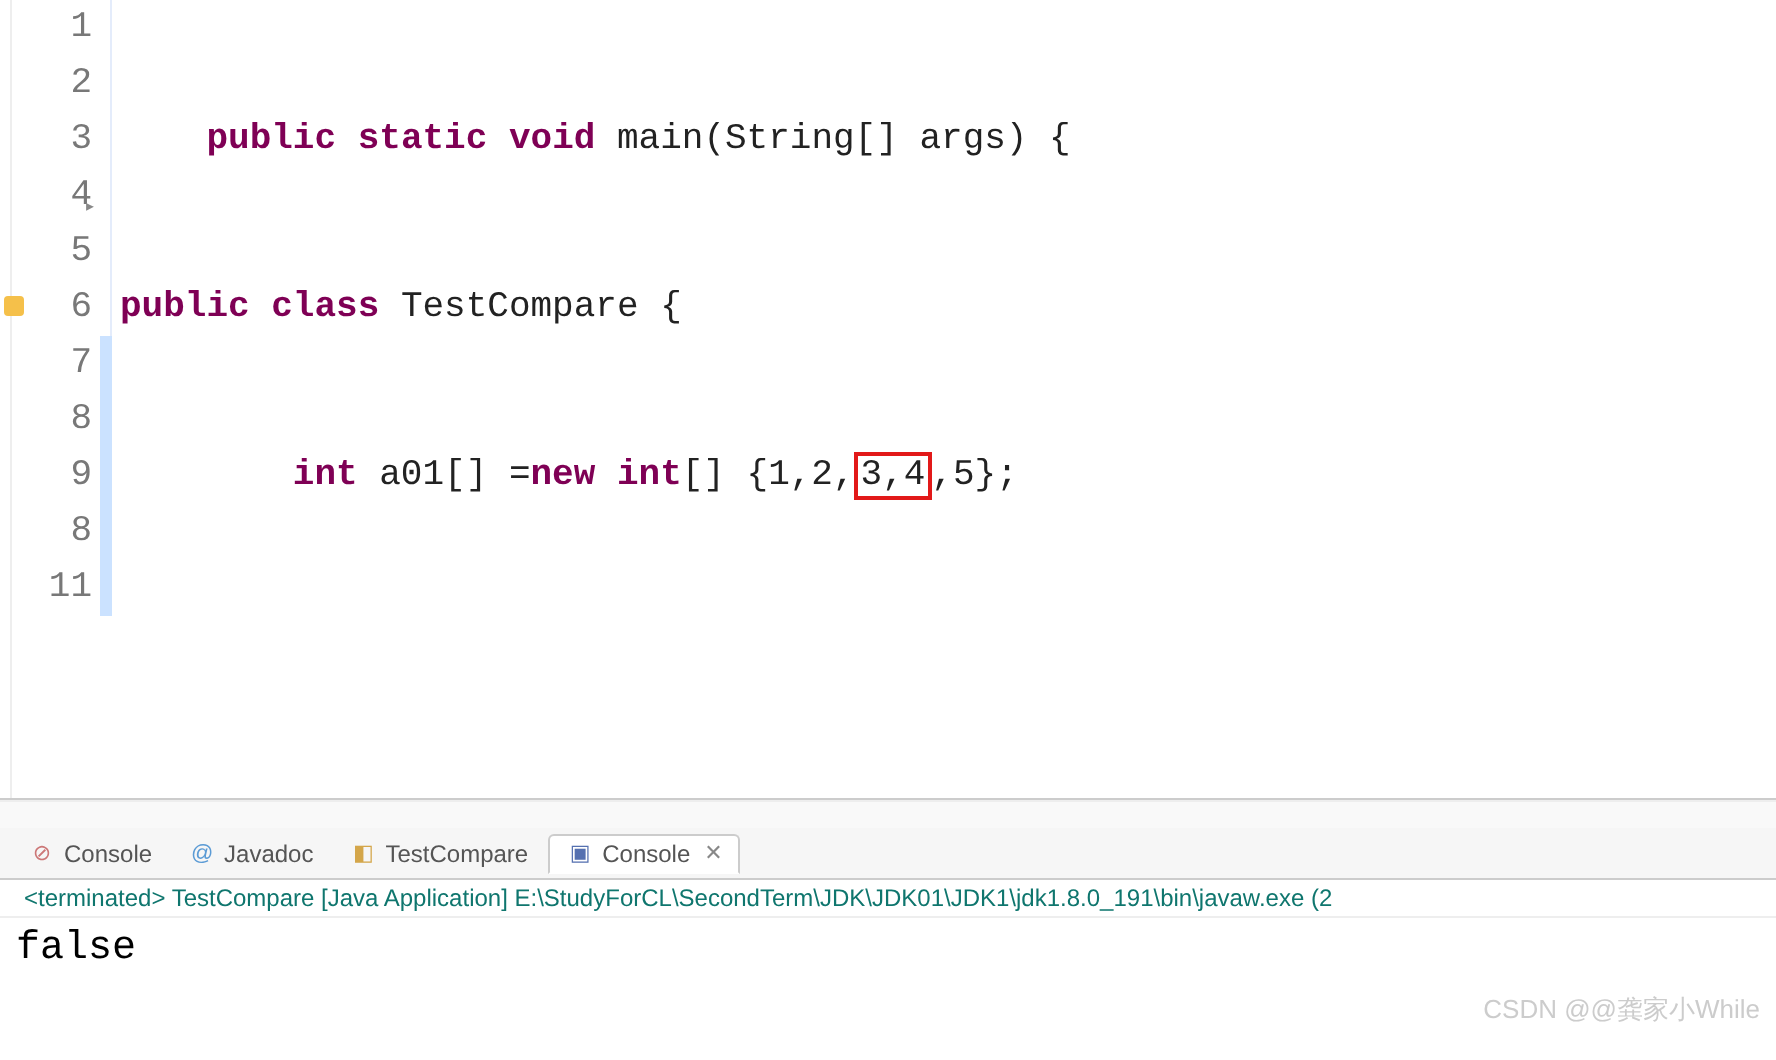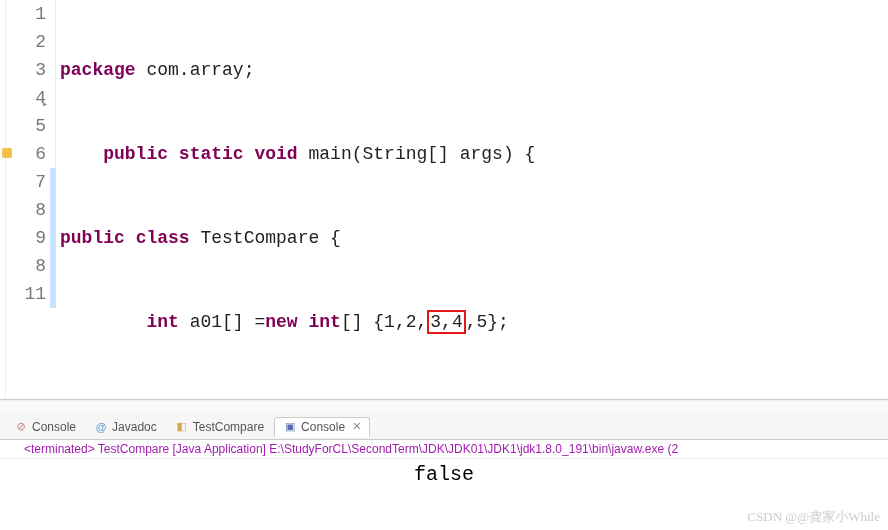--- a/index.html
+++ b/index.html
@@ -15,23 +15,23 @@
   .code .line { height: 28px; }
   .kw { color: #7f0055; font-weight: bold; }
   .plain { color: #222; }
   .redbox { border: 2px solid #e21919; padding: 0 1px; }
   .hscroll { height: 14px; background: #f9f9f9; border-top: 1px solid #eee; }
   .tabs-bar { height: 26px; display: flex; align-items: center; gap: 2px; padding: 2px 6px; background: #f6f6f6; border-bottom: 1px solid #ccc; font-family: "Segoe UI", Tahoma, sans-serif; font-size: 12px; }
   .tab { display: flex; align-items: center; gap: 4px; padding: 2px 8px; color: #555; border-radius: 3px 3px 0 0; }
   .tab.active { background: #fff; border: 1px solid #ccc; border-bottom: 1px solid #fff; }
   .tab .ticon { width: 14px; height: 14px; display: inline-flex; align-items: center; justify-content: center; font-size: 11px; }
   .tab-close { color: #888; font-size: 11px; margin-left: 3px; }
-  .run-info { padding: 2px 24px; font-family: "Segoe UI", Tahoma, sans-serif; font-size: 12px; color: #a21caf; border-bottom: 1px solid #eee; white-space: nowrap; overflow: hidden; }
-  .console-out { padding: 4px 8px; font-family: "Courier New", monospace; font-size: 20px; color: #000; text-align: center; }
-  .watermark { position: absolute; right: 8px; bottom: 4px; color: #ccc; font-family: Liberation Serif, serif; font-size: 13px; }
+  .run-info { padding: 2px 12px; font-family: "Segoe UI", Tahoma, sans-serif; font-size: 12px; color: #0f766e; border-bottom: 1px solid #eee; white-space: nowrap; overflow: hidden; }
+  .console-out { padding: 4px 8px; font-family: "Courier New", monospace; font-size: 20px; color: #000; }
+  .watermark { position: absolute; right: 8px; bottom: 16px; color: #ccc; font-family: Liberation Sans, sans-serif; font-size: 13px; }
 </style>
 </head>
 <body>
 
 <div class="editor-area">
   <div class="vertical-strip"></div>
   <div class="gutter">
     <div class="ln">1</div>
     <div class="ln">2</div>
     <div class="ln">3</div>
@@ -42,21 +42,20 @@
     <div class="ln">8</div>
     <div class="ln">9</div>
     <div class="ln">8</div>
     <div class="ln">11</div>
   </div>
   <div class="left-border">
     <div style="height:168px;border-right:1px solid #e4ecfb;background:#fff;"></div>
     <div style="height:140px;background:#cbe2ff;"></div>
   </div>
   <div class="code">
-    <div class="line"><span class="kw">package</span><span class="plain"> com.array;</span></div>
     <div class="line"><span class="plain">    </span><span class="kw">public</span><span class="plain"> </span><span class="kw">static</span><span class="plain"> </span><span class="kw">void</span><span class="plain"> main(String[] args) {</span></div>
     <div class="line"><span class="kw">public</span><span class="plain"> </span><span class="kw">class</span><span class="plain"> TestCompare {</span></div>
     <div class="line"><span class="plain">        </span><span class="kw">int</span><span class="plain"> a01[] =</span><span class="kw">new</span><span class="plain"> </span><span class="kw">int</span><span class="plain">[] {1,2,</span><span class="redbox plain">3,4</span><span class="plain">,5};</span></div>
     
     
     
     
     
     
   </div>

